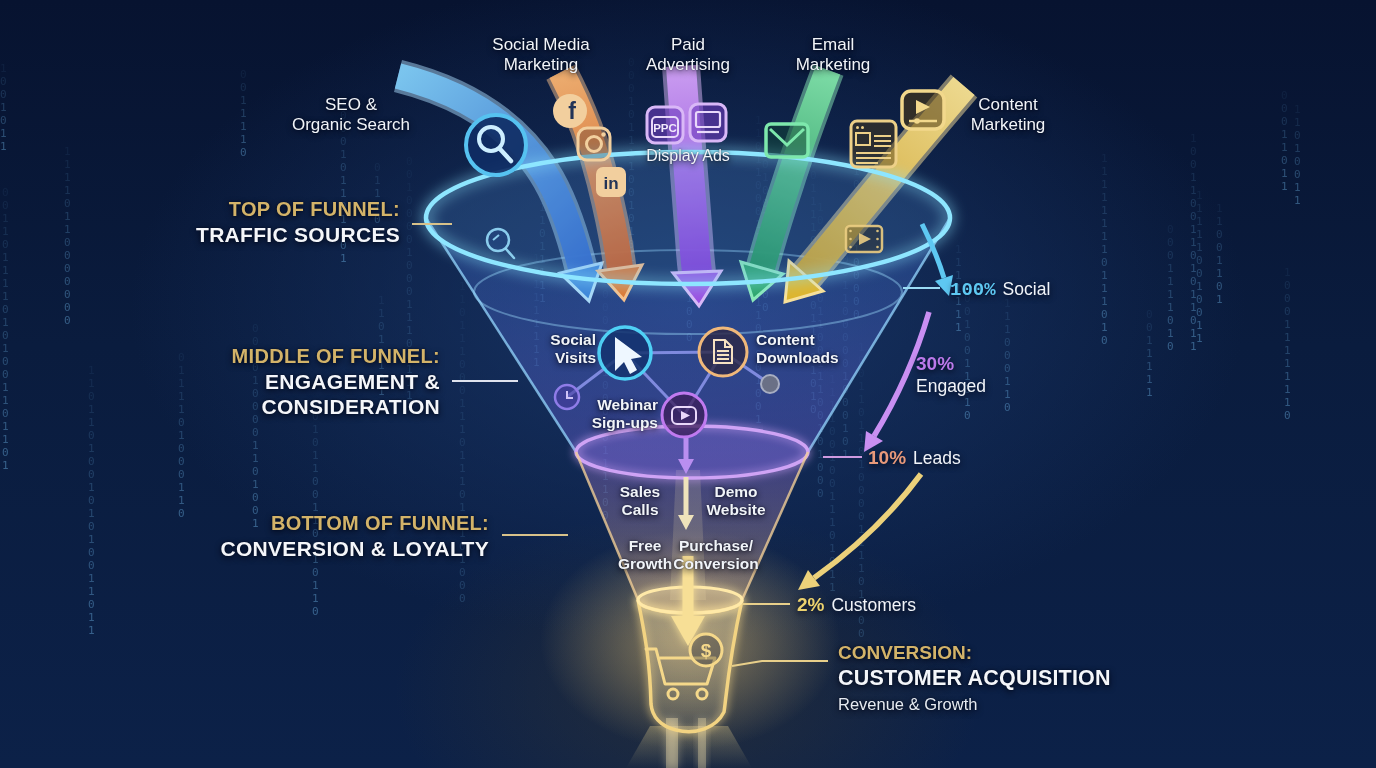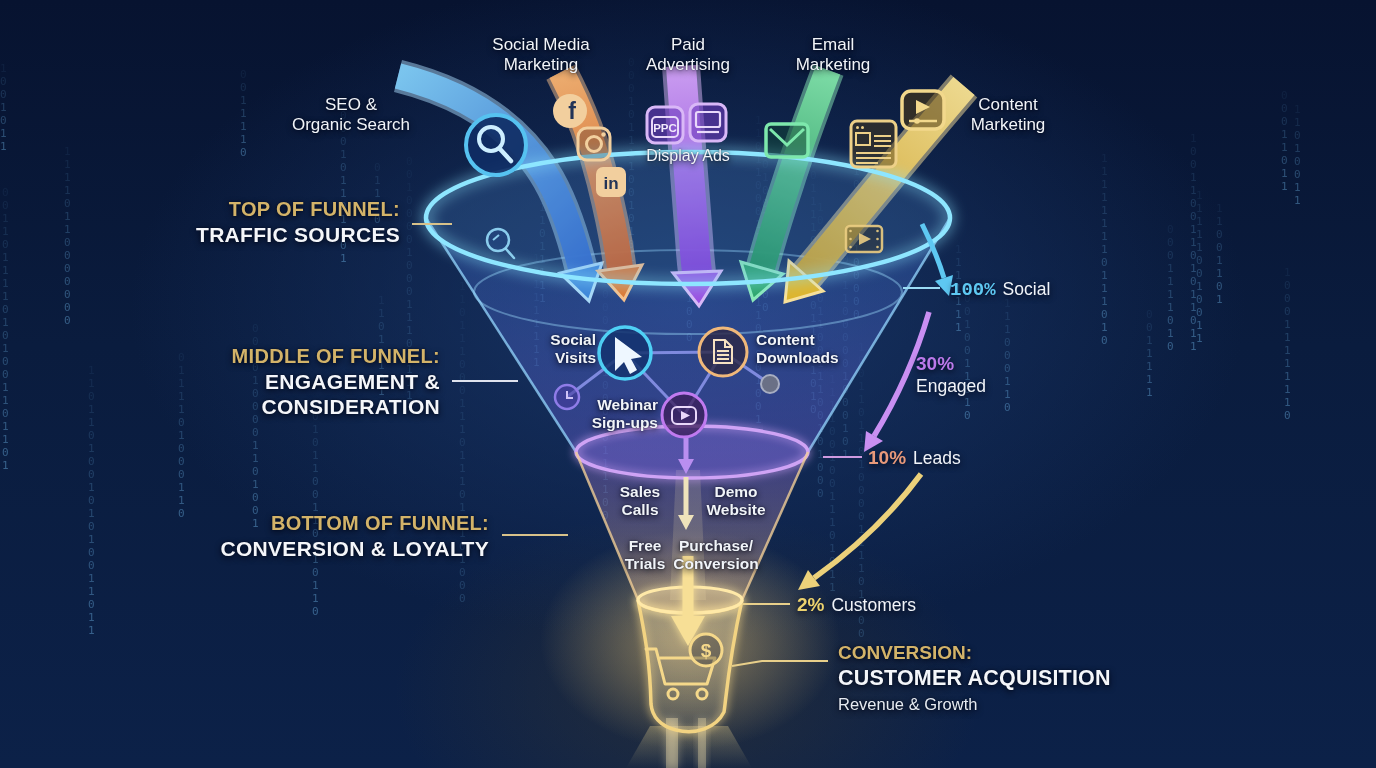--- a/index.html
+++ b/index.html
@@ -957,21 +957,21 @@
   <div class="lbl node-lbl ta-c" style="left:598px;top:483px;width:84px">
     <span>Sales</span>
     <span>Calls</span>
   </div>
   <div class="lbl node-lbl ta-c" style="left:684px;top:483px;width:104px">
     <span>Demo</span>
     <span>Website</span>
   </div>
   <div class="lbl node-lbl ta-c" style="left:603px;top:537px;width:84px">
     <span>Free</span>
-    <span>Trials</span>
+    <span>Growth</span>
   </div>
   <div class="lbl node-lbl ta-c" style="left:664px;top:537px;width:104px">
     <span>Purchase/</span>
     <span>Conversion</span>
   </div>
 
   <div class="metric-row" style="left:950px;top:279px">
     <span class="pct c-traffic">100%</span>
     <span>Social</span>
   </div>

